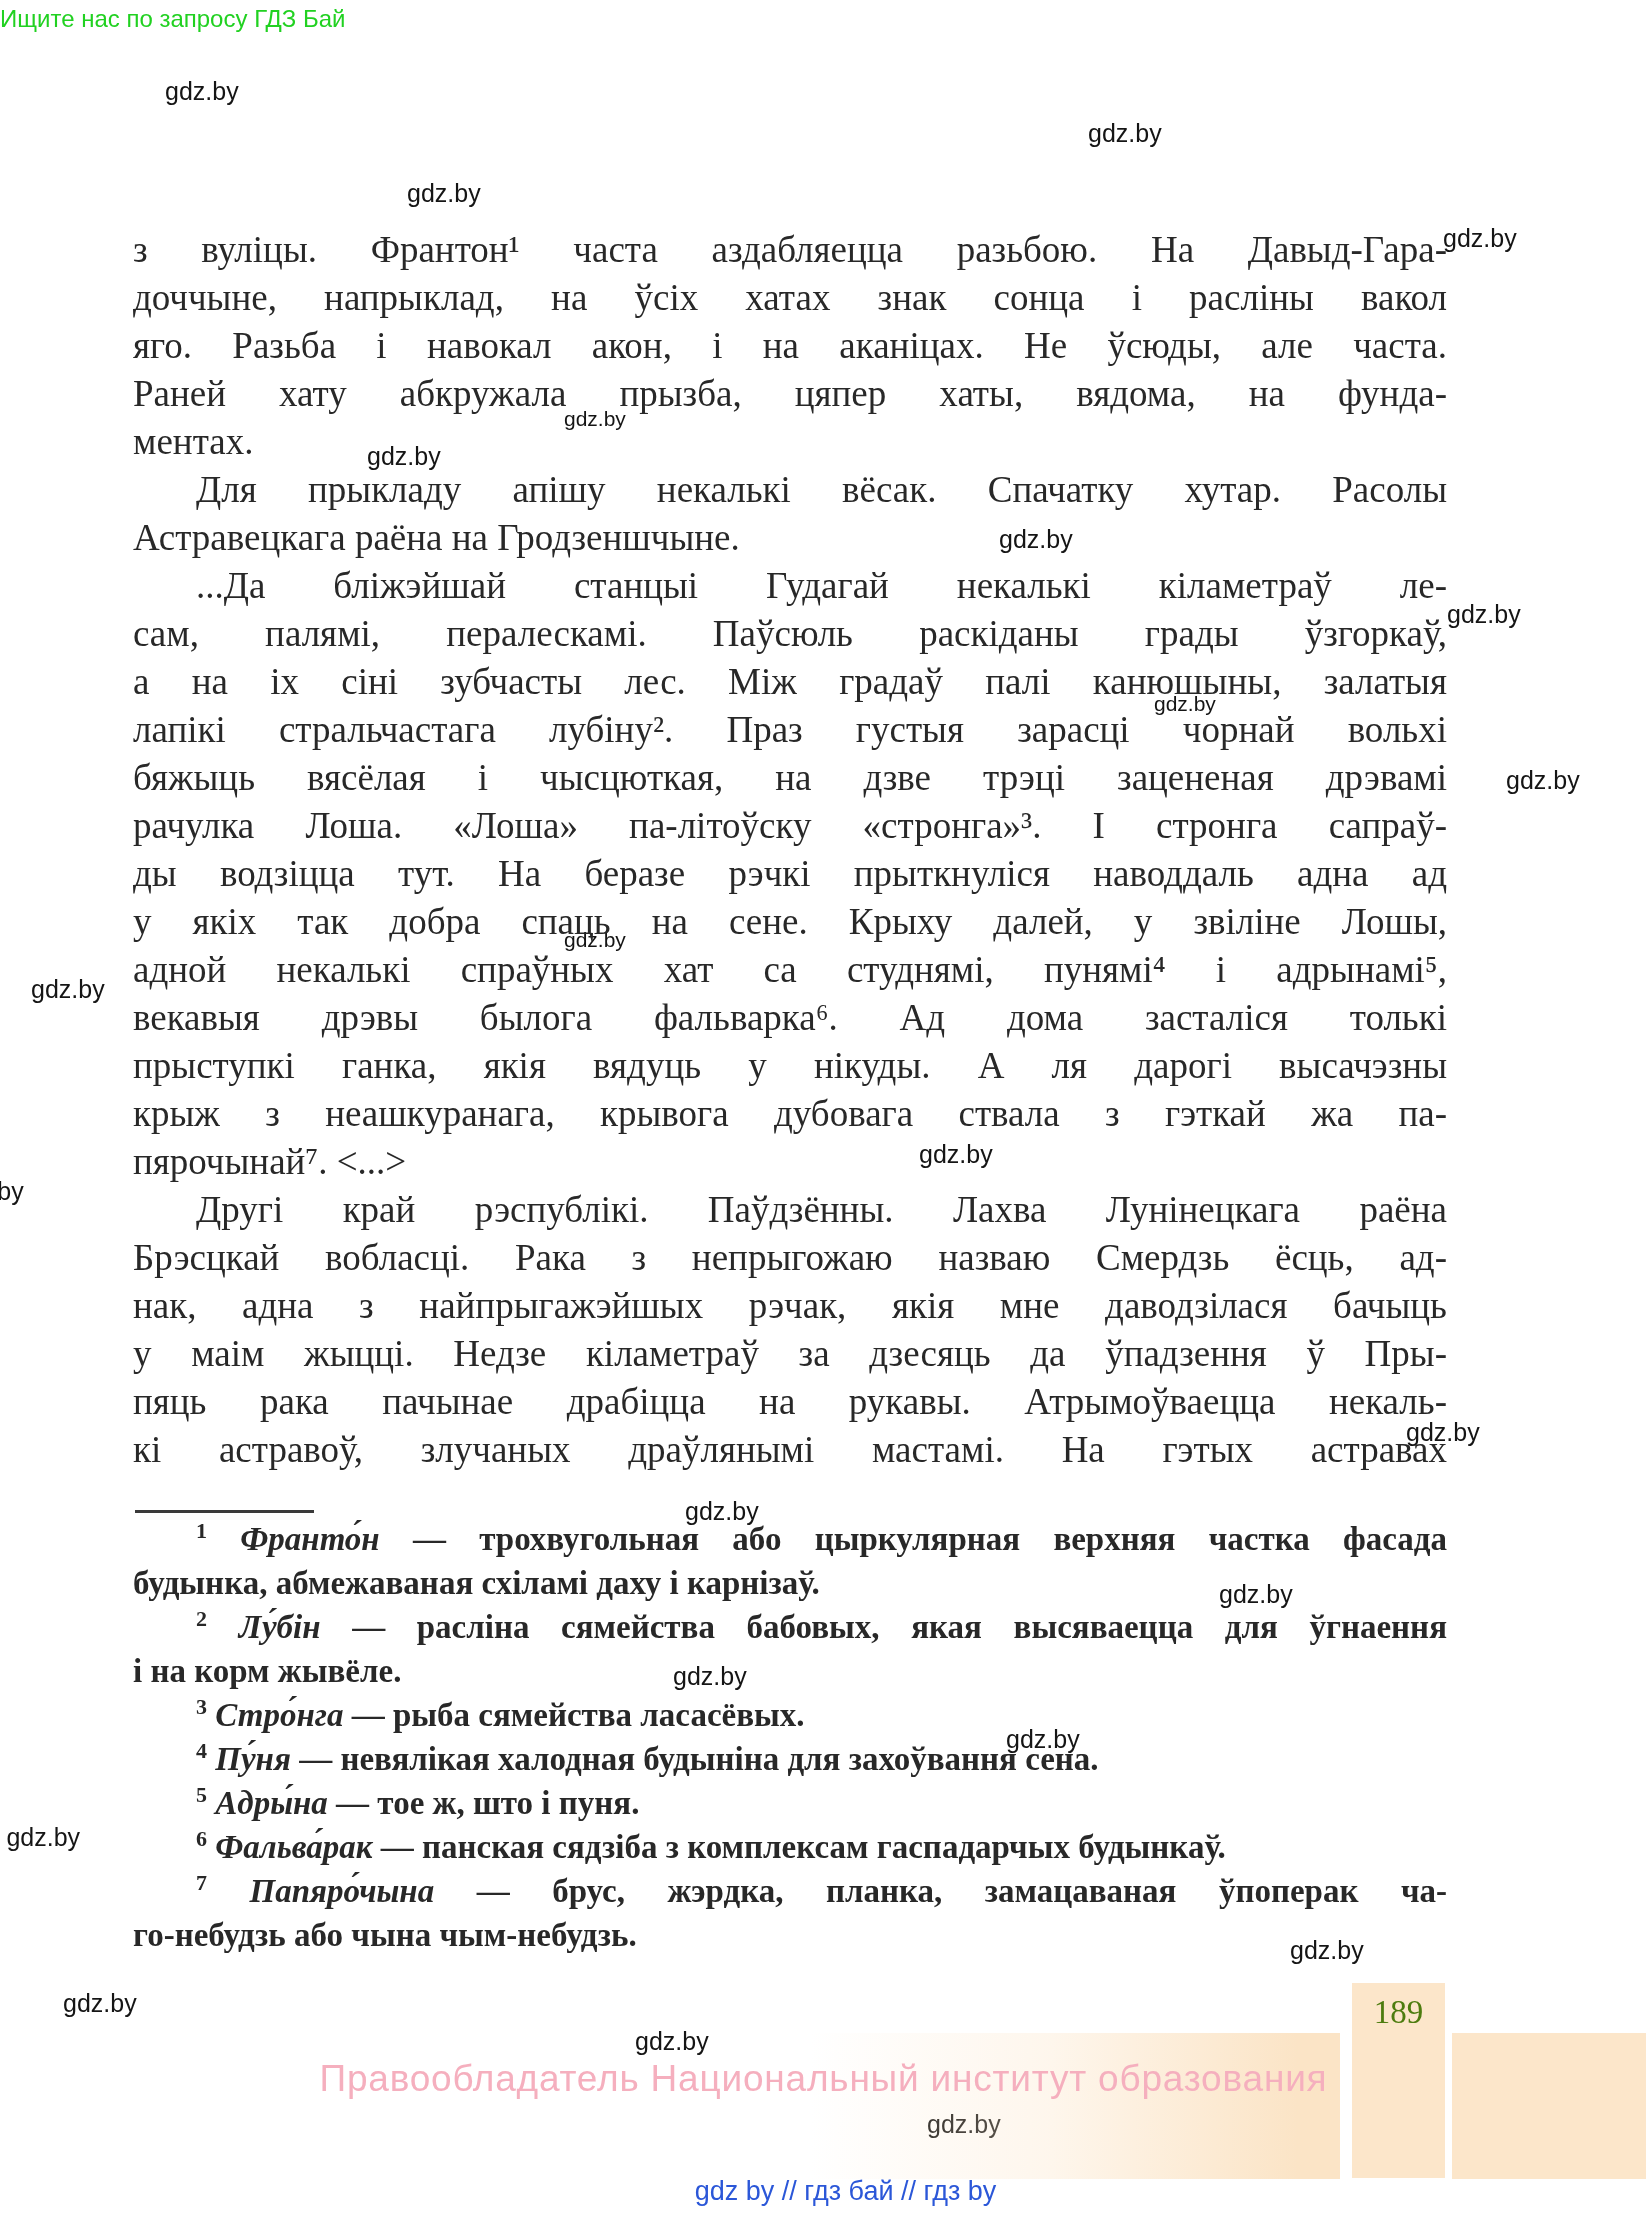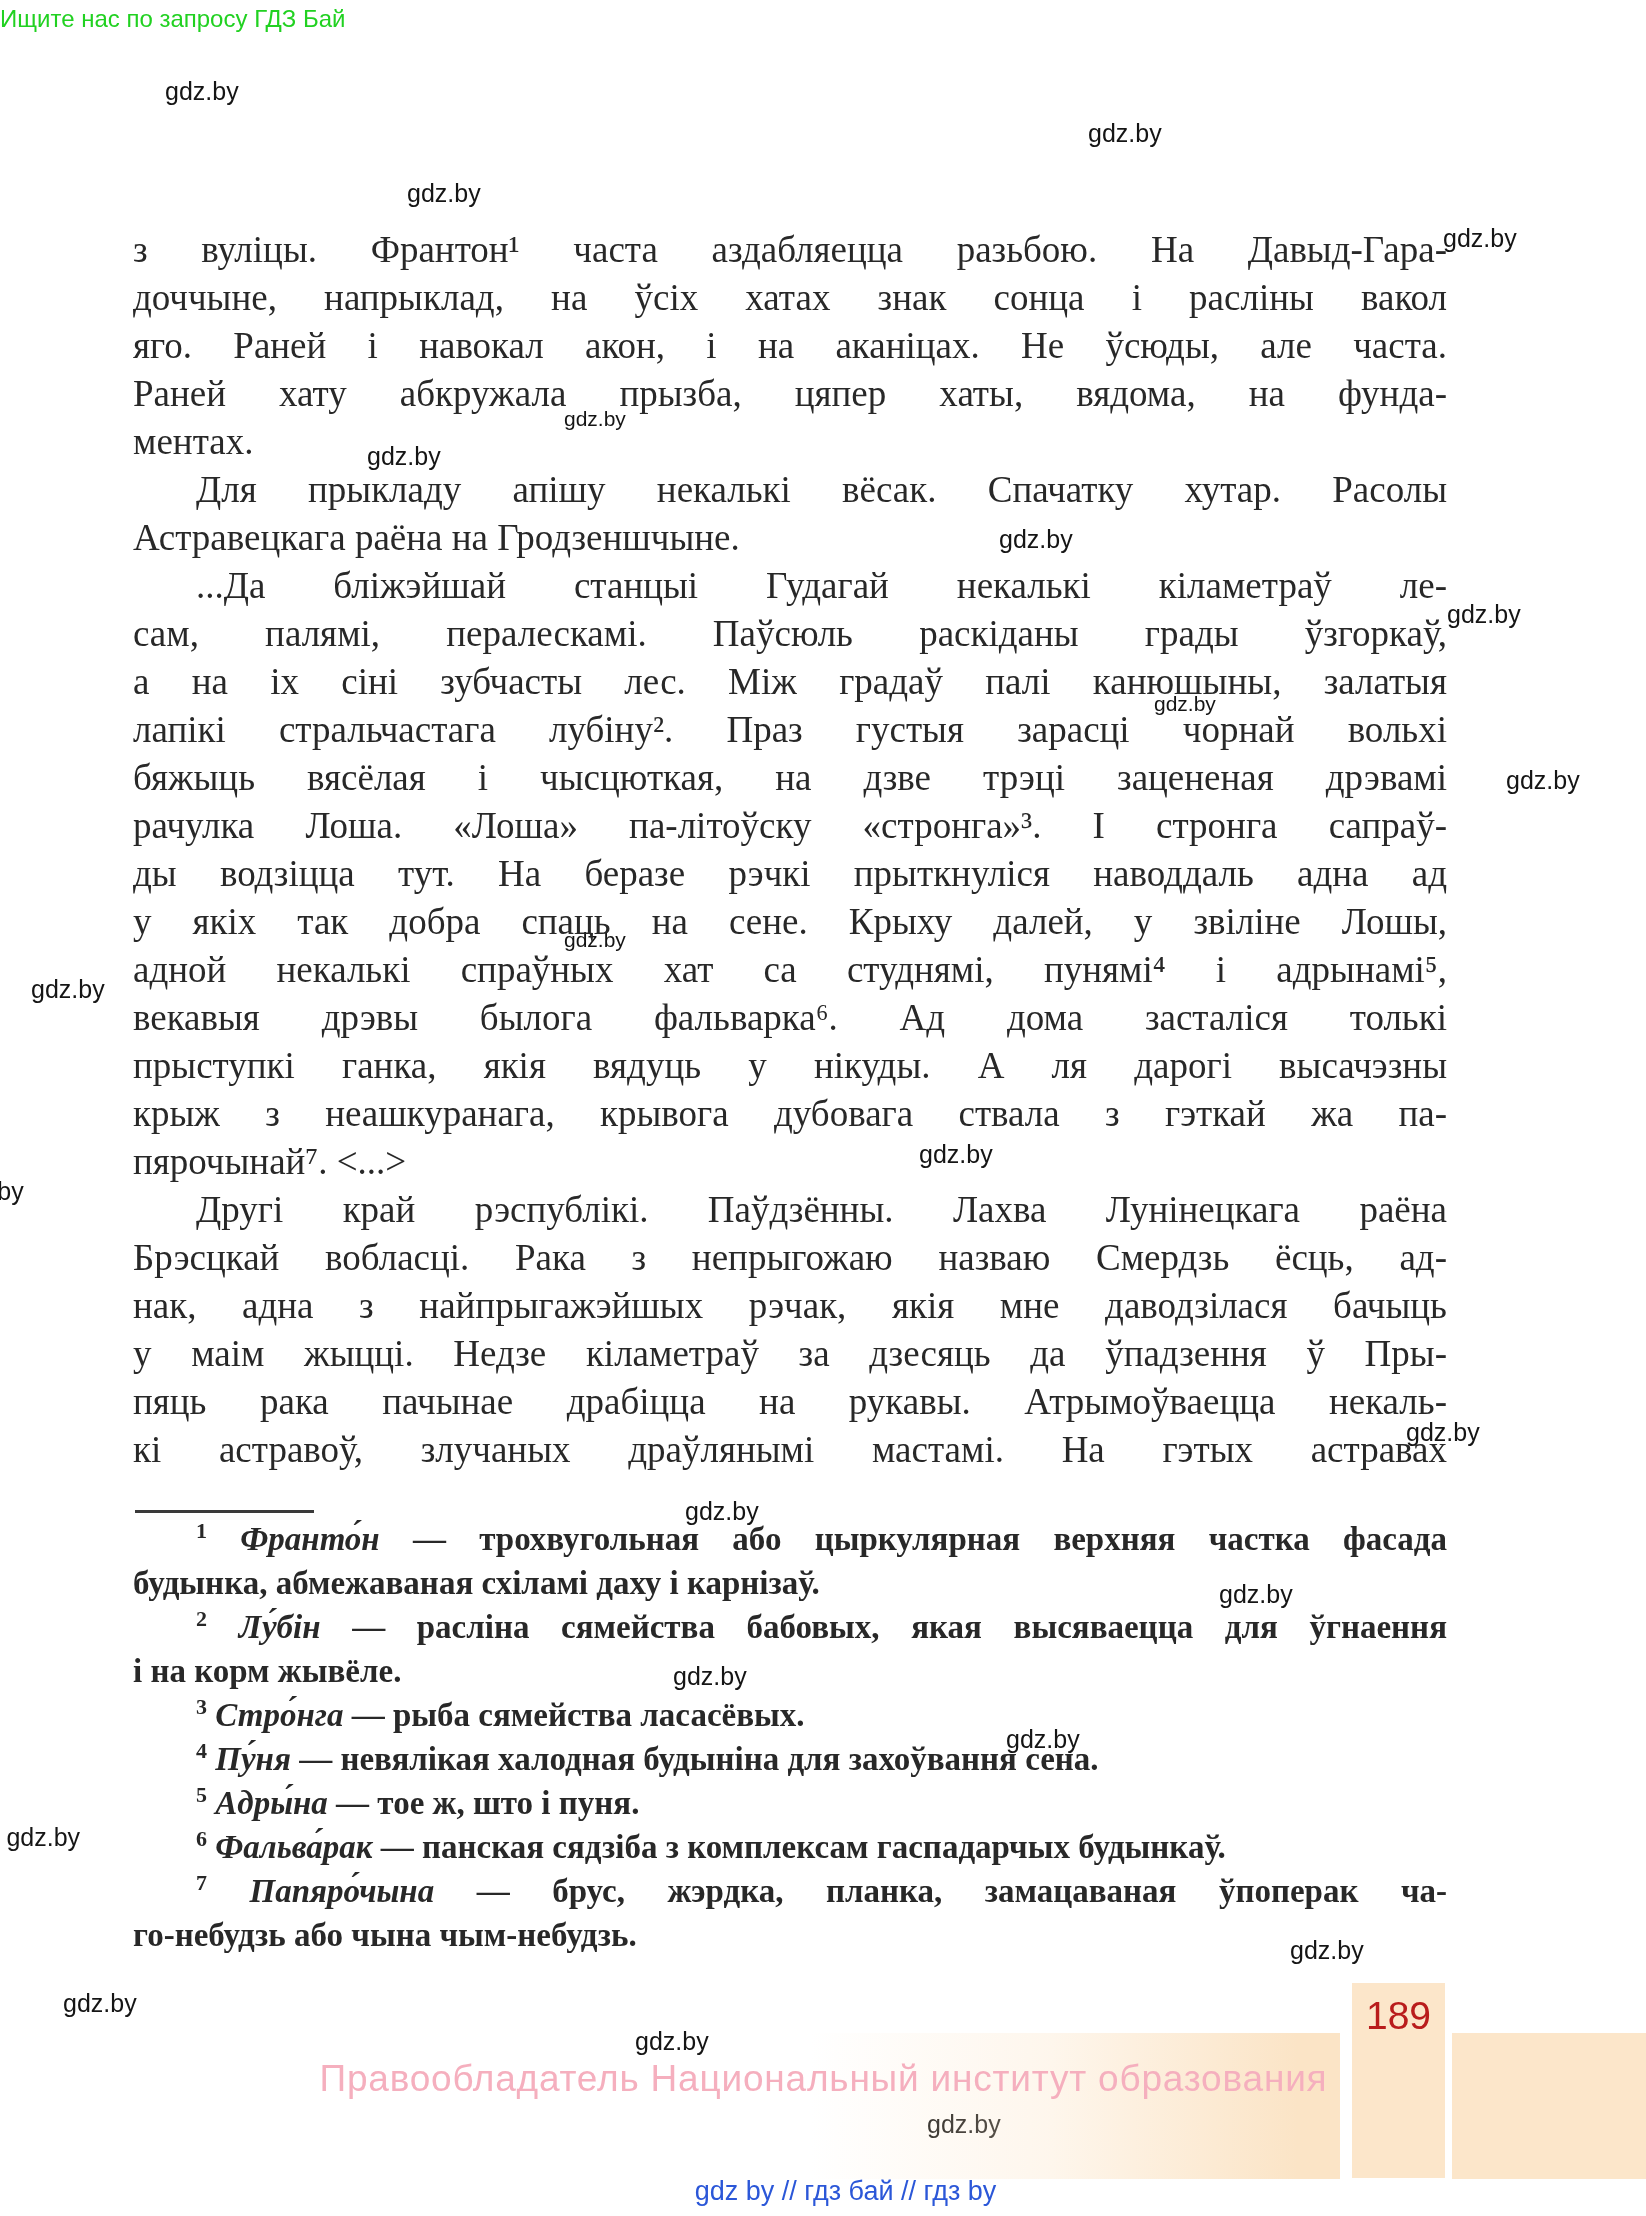--- a/index.html
+++ b/index.html
@@ -23,22 +23,22 @@
   .footnotes{position:absolute;left:133px;top:1517px;width:1314px;
              font-size:33px;line-height:44px;}
   .fl{height:44px;white-space:nowrap;font-weight:bold;}
   .fl.just{white-space:normal;text-align:justify;text-align-last:justify;}
   .fl.ind{padding-left:63px;}
   .term{font-style:italic;}
 
   .blockA{position:absolute;left:810px;top:2033px;width:530px;height:146px;
           background:linear-gradient(to right, rgba(252,230,202,0), rgba(252,230,202,0.35) 45%, #fbe4c6 92%);}
   .blockB{position:absolute;left:1352px;top:1983px;width:93px;height:195px;background:#fce6ca;text-align:center;}
-  .pagenum{display:block;margin-top:11.3px;font-family:Liberation Sans, sans-serif;
-           font-size:39px;color:#b91c1c;}
+  .pagenum{display:block;margin-top:11.3px;font-family:Liberation Serif, serif;
+           font-size:33px;color:#4d7c0f;}
   .blockC{position:absolute;left:1452px;top:2033px;width:195px;height:146px;background:#fce6ca;}
 
   .copyright{position:absolute;left:0;right:0;top:2058px;text-align:center;
              font-family:"Liberation Sans",sans-serif;font-size:37px;letter-spacing:0.8px;color:#f5afbe;}
   .links{position:absolute;left:0;right:0;top:2176px;text-align:center;
          font-family:"Liberation Sans",sans-serif;font-size:27px;color:#2b57d8;margin-left:44px;}
 </style>
 </head>
 <body>
 
@@ -68,21 +68,21 @@
       <span class="wm" style="left: 6.4px; top: 1823px; font-size: 25px;">gdz.by</span>
       <span class="wm" style="left: 1290px; top: 1936px; font-size: 25px;">gdz.by</span>
       <span class="wm" style="left: 63px; top: 1989px; font-size: 25px;">gdz.by</span>
       <span class="wm" style="left: 635px; top: 2027px; font-size: 25px;">gdz.by</span>
       <span class="wm" style="left: 927px; top: 2110px; font-size: 25px;">gdz.by</span>
     </div>
 
   <div class="bodytext">
       <div class="bl just">з вуліцы. Франтон¹ часта аздабляецца разьбою. На Давыд-Гара-</div>
       <div class="bl just">доччыне, напрыклад, на ўсіх хатах знак сонца і расліны вакол</div>
-      <div class="bl just">яго. Раней і навокал акон, і на аканіцах. Не ўсюды, але часта.</div>
+      <div class="bl just">яго. Разьба і навокал акон, і на аканіцах. Не ўсюды, але часта.</div>
       <div class="bl just">Раней хату абкружала прызба, цяпер хаты, вядома, на фунда-</div>
       <div class="bl">ментах.</div>
       <div class="bl ind just">Для прыкладу апішу некалькі вёсак. Спачатку хутар. Расолы</div>
       <div class="bl">Астравецкага раёна на Гродзеншчыне.</div>
       <div class="bl ind just">...Да бліжэйшай станцыі Гудагай некалькі кіламетраў ле-</div>
       <div class="bl just">сам, палямі, пералескамі. Паўсюль раскіданы грады ўзгоркаў,</div>
       <div class="bl just">а на іх сіні зубчасты лес. Між градаў палі канюшыны, залатыя</div>
       <div class="bl just">лапікі стральчастага лубіну². Праз густыя зарасці чорнай вольхі</div>
       <div class="bl just">бяжыць вясёлая і чысцюткая, на дзве трэці зацененая дрэвамі</div>
       <div class="bl just">рачулка Лоша. «Лоша» па-літоўску «стронга»³. І стронга сапраў-</div>

